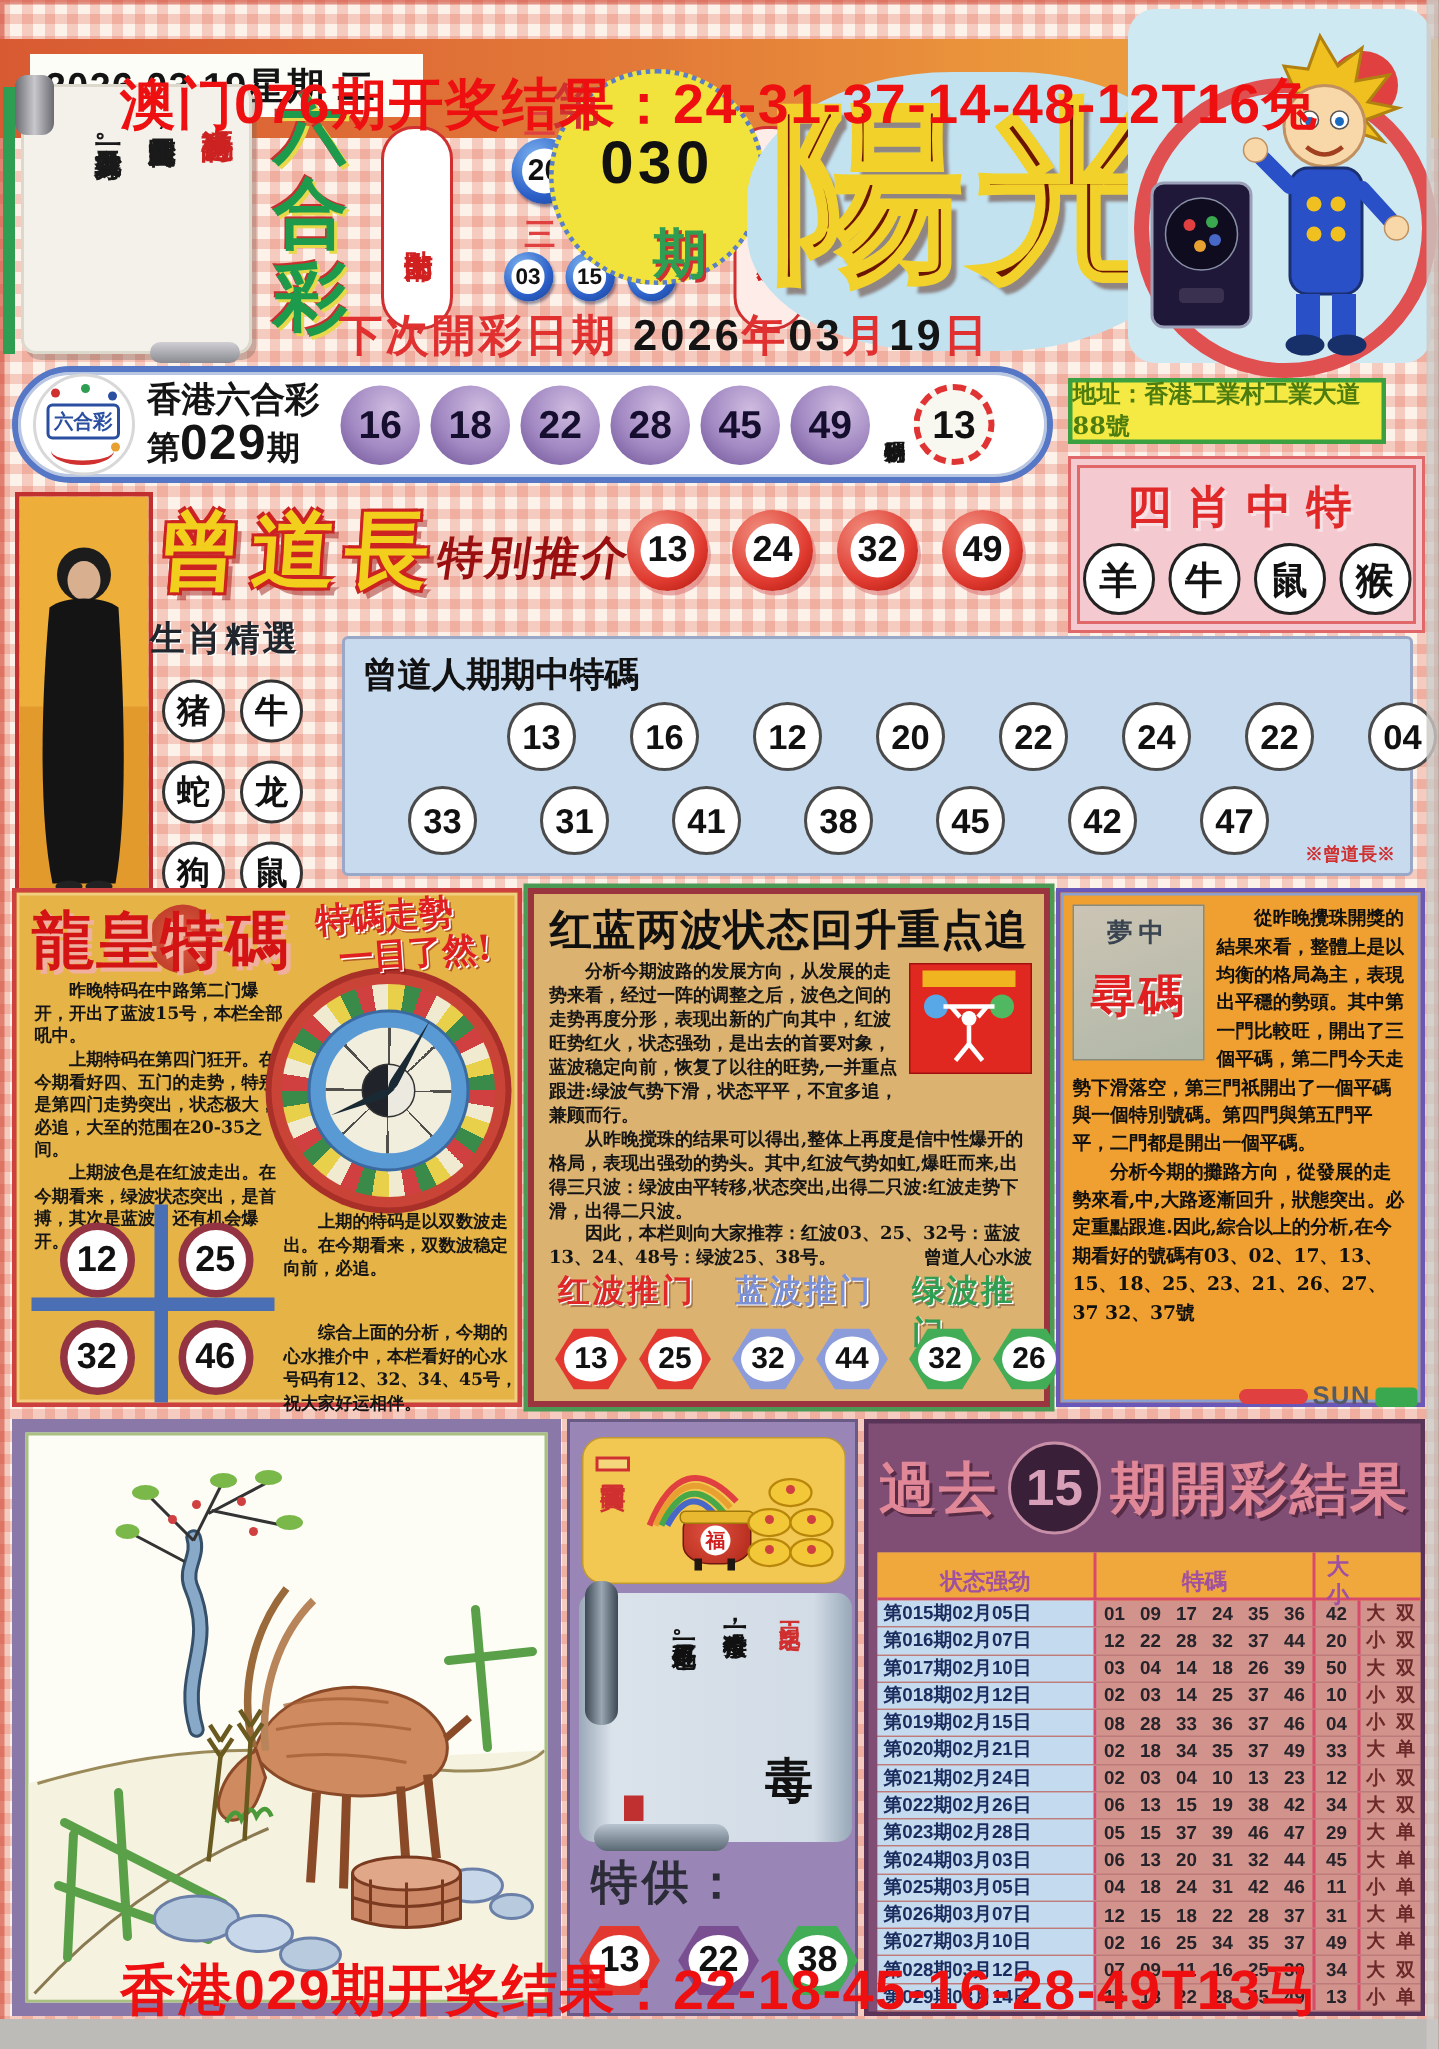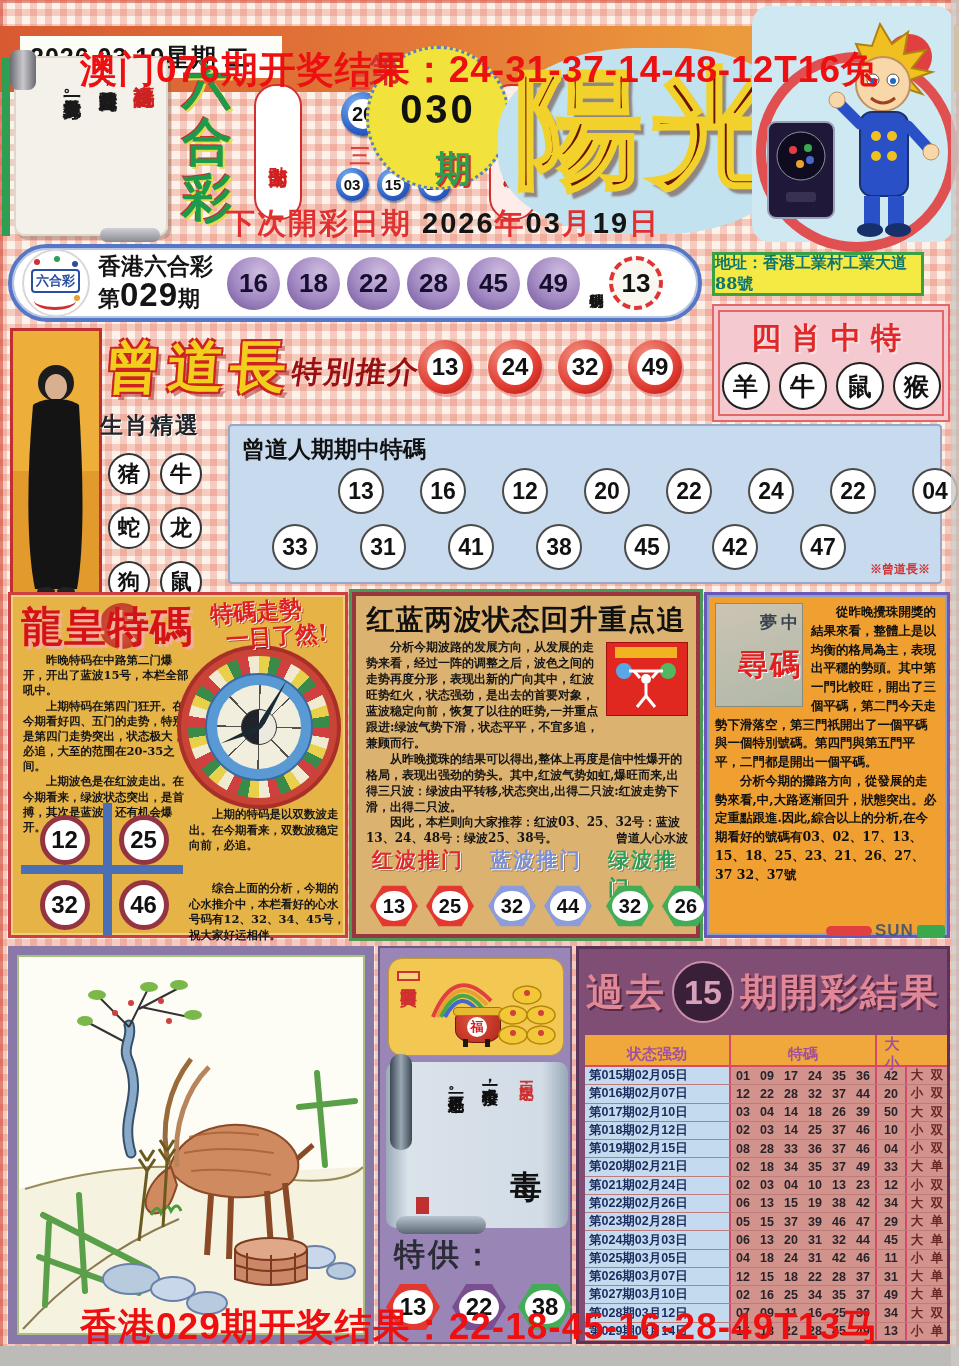--- a/index.html
+++ b/index.html
@@ -75,21 +75,21 @@
   .logo .arc{position:absolute;left:10px;top:40px;width:42px;height:16px;border-bottom:3px solid #d03030;border-radius:50%;}
   .rb-brand{margin-left:8px;flex:0 0 auto;line-height:1.05;}
   .rb-l1{font-weight:900;font-size:23px;color:#141414;}
   .rb-l2{font-weight:900;color:#141414;font-size:22px;}
   .rb-l2 .big{font-size:33px;letter-spacing:1px;}
   .rb-balls{display:flex;gap:7px;margin-left:14px;}
   .rb-sp-label{writing-mode:vertical-rl;text-orientation:upright;font-weight:900;font-size:14px;color:#141414;margin:0 5px 0 10px;line-height:1;}
 
   
   .addr{position:absolute;left:712px;top:252px;width:212px;height:44px;background:#f4ea43;border:3px solid #3aa040;
-    color:#0f766e;font-weight:900;font-size:16px;display:flex;align-items:center;justify-content:center;font-family:"DejaVu Serif",serif;box-sizing:border-box;}
+    color:#4d7c0f;font-weight:900;font-size:16px;display:flex;align-items:center;justify-content:center;font-family:"DejaVu Serif",serif;box-sizing:border-box;}
   .fourzodiac{position:absolute;left:712px;top:304px;width:238px;height:118px;background:#f4c9d0;border:2px solid #e06868;
     box-shadow:inset 0 0 0 4px #f4c9d0, inset 0 0 0 6px #e06868;box-sizing:border-box;}
   .fz-title{position:absolute;left:0;right:0;top:12px;text-align:center;color:#e02828;font-weight:900;font-size:30px;letter-spacing:10px;
     font-family:"DejaVu Serif",serif;text-shadow:2px 2px 0 #f8e0e4;}
   .fz-row{position:absolute;left:0;right:0;top:56px;display:flex;justify-content:center;gap:9px;}
   .zcirc{width:44px;height:44px;border-radius:50%;background:#fff;border:2px solid #222;display:flex;align-items:center;justify-content:center;
     font-weight:900;font-size:25px;color:#111;font-family:"DejaVu Serif",serif;}
 
   
   .photo{position:absolute;left:10px;top:328px;width:92px;height:272px;border:3px solid #c03030;box-sizing:border-box;}
@@ -154,21 +154,21 @@
   .hex{position:relative;display:flex;align-items:center;justify-content:center;}
   .hex .bg{position:absolute;inset:0;clip-path:polygon(26% 4%,74% 4%,100% 50%,74% 96%,26% 96%,0% 50%);}
   .hx-red .bg{background:#e23830;} .hx-blue .bg{background:#8c9cda;} .hx-green .bg{background:#42ac56;} .hx-purple .bg{background:#7a4f92;}
   .hex .in{position:relative;width:74%;height:68%;background:#fff;border-radius:50%;display:flex;align-items:center;justify-content:center;font-weight:900;color:#111;}
 
   
   .seek-panel{position:absolute;left:704px;top:592px;width:246px;height:346px;background:#f0a030;border:3px solid #6a58b8;
     box-shadow:inset 0 0 0 2px #8aa0d0;box-sizing:border-box;}
   .seek-body{position:absolute;inset:8px;font-family:"DejaVu Serif",serif;font-weight:700;font-size:12.5px;line-height:1.5;color:#101010;}
   .seek-body p{margin:0;text-indent:2em;}
-  .sphoto{float:left;width:86px;height:102px;margin:0 8px 4px 0;background:linear-gradient(160deg,#ccc4b4,#b0b8a8);border:1px solid #8a8a7a;position:relative;text-align:right;}
+  .sphoto{float:left;width:86px;height:102px;margin:0 8px 4px 0;background:linear-gradient(160deg,#ccc4b4,#b0b8a8);border:1px solid #8a8a7a;position:relative;text-align:center;}
   .sp-l1{display:block;margin-top:6px;color:#3a4450;font-weight:900;font-size:17px;letter-spacing:4px;}
   .sp-l2{display:block;margin-top:6px;color:#e02020;font-weight:900;font-size:30px;letter-spacing:2px;text-shadow:1px 1px 0 #fff;}
 
   
   .sun-strip{position:absolute;left:826px;top:918px;width:132px;height:26px;display:flex;align-items:center;gap:3px;}
   .sun-red{width:46px;height:10px;background:#e04040;border-radius:5px;}
   .sun-txt{font-weight:900;font-size:17px;color:#555b66;letter-spacing:1px;}
   .sun-green{width:28px;height:13px;background:#3aa84e;border-radius:3px;}
 
   

